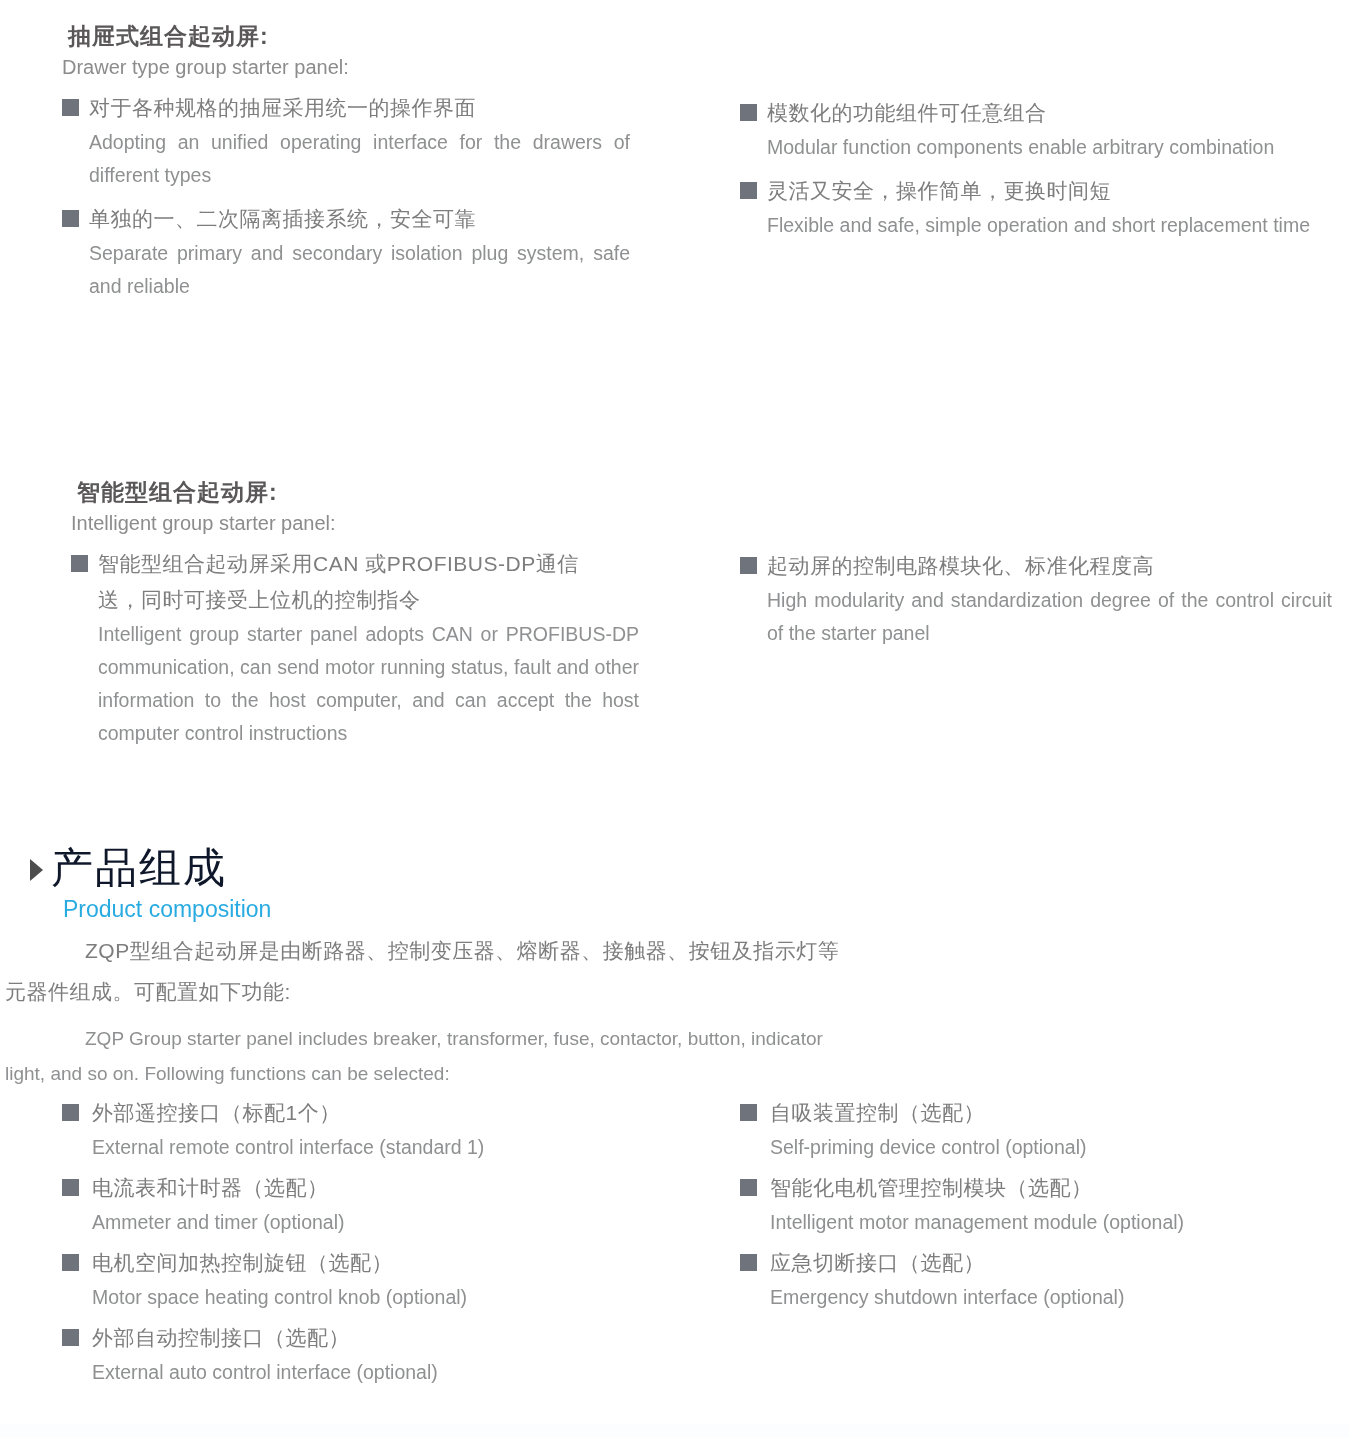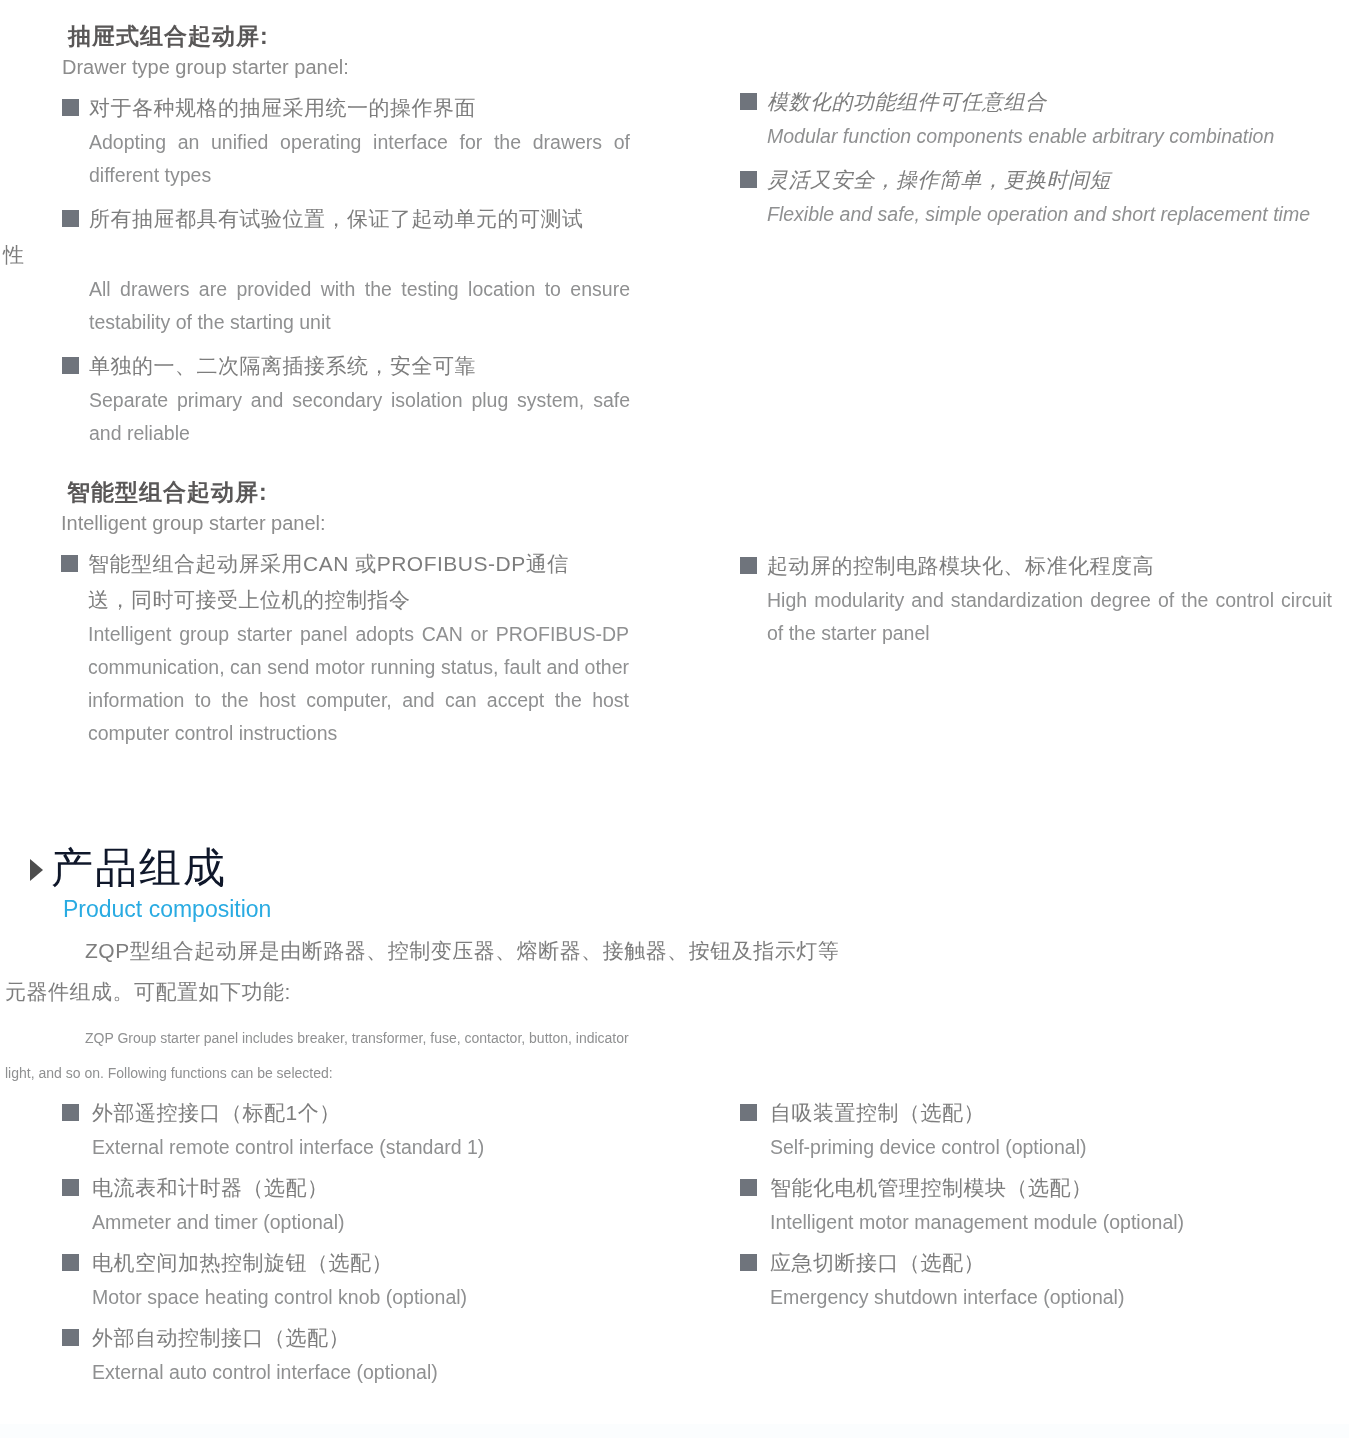--- a/index.html
+++ b/index.html
@@ -34,21 +34,21 @@
     border-left:13px solid #4d4d4d;
     border-top:11px solid transparent;
     border-bottom:11px solid transparent;
   }
   .comp-title { font-size:42px; color:#0f172a; line-height:52px; margin-left:8px; letter-spacing:2px; }
   .comp-sub   { font-size:23px; color:#29abe2; line-height:30px; margin-left:33px; }
 
   
   .intro-zh div { font-size:21px; color:#7d7d7d; line-height:41px; letter-spacing:0.5px; }
   .intro-en { margin-top:9px; }
-  .intro-en div { font-size:14px; color:#8f9091; line-height:35px; }
+  .intro-en div { font-size:19px; color:#8f9091; line-height:35px; }
   .first-line-indent { padding-left:80px; }
 
   
   .opt-list .blt { padding-left:30px; }
   .opt-list .blt + .blt { margin-top:6px; }
 
   .footer-strip { left:0; top:1424px; width:1349px; height:14px; background:#fbfdfe; }
 </style>
 </head>
 <body>
@@ -57,55 +57,49 @@
   <h2 class="zh-heading head-indent">抽屉式组合起动屏:</h2>
   <div class="en-sub">Drawer type group starter panel:</div>
   <div class="bullets">
 
     <div class="blt">
       <span class="sq"></span>
       <div class="zh">对于各种规格的抽屉采用统一的操作界面</div>
       <div class="en">Adopting an unified operating interface for the drawers of different types</div>
     </div>
 
-    <div class="blt">
-      <span class="sq"></span>
-      <div class="zh-line">所有抽屉都具有试验位置，保证了起动单元的可测试</div>
-      <div class="zh-line hang">性</div>
-      <div class="en">All drawers are provided with the testing location to ensure testability of the starting unit</div>
-    </div>
 
     <div class="blt">
       <span class="sq"></span>
       <div class="zh">单独的一、二次隔离插接系统，安全可靠</div>
       <div class="en">Separate primary and secondary isolation plug system, safe and reliable</div>
     </div>
 
   </div>
 </section>
 
-<section class="abs" style="left:740px; top:84px; width:592px;font-style:italic;">
+<section class="abs" style="left:740px; top:95px; width:592px;">
   <div>
 
     <div class="blt">
       <span class="sq"></span>
       <div class="zh">模数化的功能组件可任意组合</div>
       <div class="en">Modular function components enable arbitrary combination</div>
     </div>
 
     <div class="blt">
       <span class="sq"></span>
       <div class="zh">灵活又安全，操作简单，更换时间短</div>
       <div class="en">Flexible and safe, simple operation and short replacement time</div>
     </div>
 
   </div>
 </section>
 
-<section class="abs" style="left:61px; top:476px; width:568px;">
+<section class="abs" style="left:71px; top:476px; width:568px;">
   <h2 class="zh-heading head-indent">智能型组合起动屏:</h2>
   <div class="en-sub">Intelligent group starter panel:</div>
   <div class="bullets">
 
     <div class="blt">
       <span class="sq"></span>
       <div class="zh-line">智能型组合起动屏采用CAN 或PROFIBUS-DP通信</div>
       <div class="zh-line">送，同时可接受上位机的控制指令</div>
       <div class="en">Intelligent group starter panel adopts CAN or PROFIBUS-DP communication, can send motor running status, fault and other information to the host computer, and can accept the host computer control instructions</div>
     </div>

